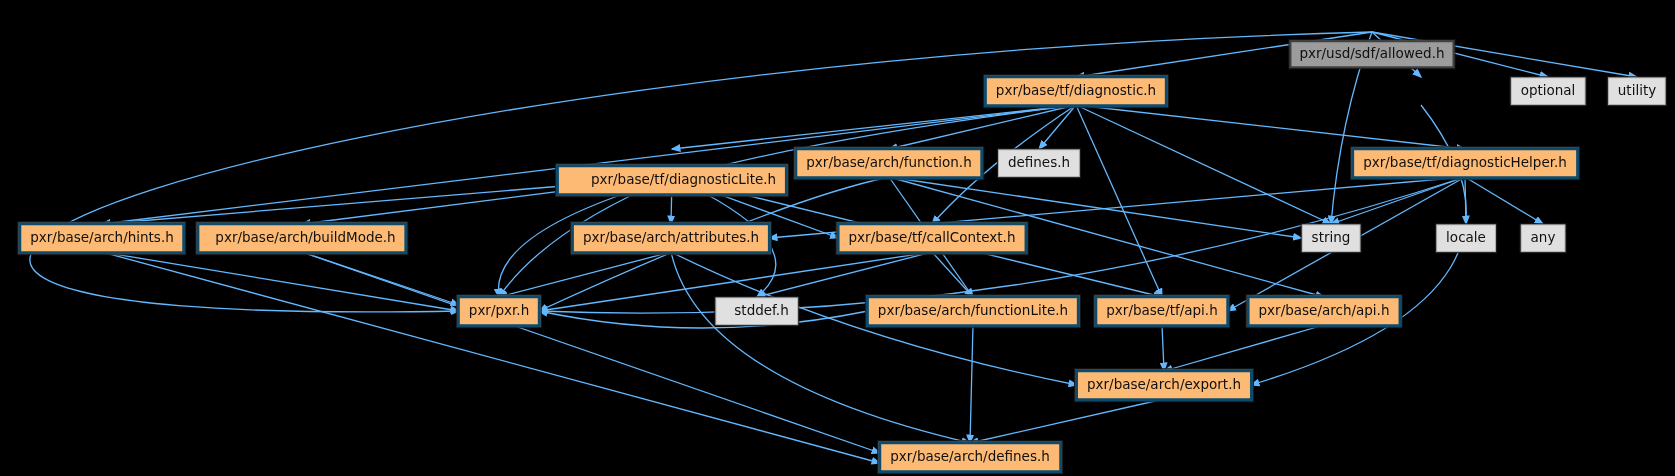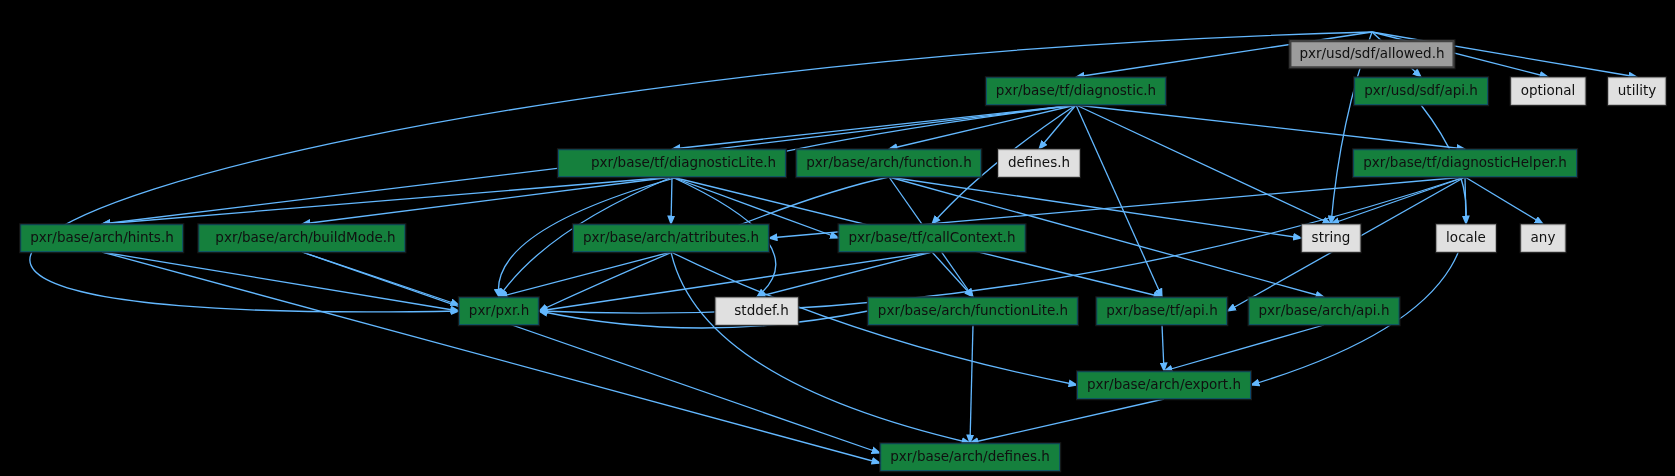--- a/index.html
+++ b/index.html
@@ -7,22 +7,22 @@
     position:relative;
     width:1675px;height:476px;
     background:#000;
     font-family:"DejaVu Sans","Liberation Sans",sans-serif;
     overflow:hidden;
   }
   svg.edges{position:absolute;left:0;top:0;width:1675px;height:476px;}
   .node{
     position:absolute;
     transform:translate(-50%,-50%);
-    background:#15803d;
-    border:1px solid #0c4a6e;
+    background:#fdba74;
+    border:3px solid #0c4a6e;
     outline:1px solid #1a1a1a;
     color:#101010;
     font-size:13.5px;
     line-height:1;
     padding:6px 9px;
     white-space:nowrap;
     z-index:2;
     cursor:pointer;
   }
   .node.system{
@@ -94,24 +94,23 @@
         <path d="M868,311 Q700,345 539,311" fill="none" stroke="#63B8FF" stroke-width="1.3" marker-end="url(#arrow)"></path>
         <path d="M973,325 L970,443" fill="none" stroke="#63B8FF" stroke-width="1.3" marker-end="url(#arrow)"></path>
         <path d="M1162,325 L1164,371" fill="none" stroke="#63B8FF" stroke-width="1.3" marker-end="url(#arrow)"></path>
         <path d="M1324,325 L1164,371" fill="none" stroke="#63B8FF" stroke-width="1.3" marker-end="url(#arrow)"></path>
         <path d="M1164,399 L970,443" fill="none" stroke="#63B8FF" stroke-width="1.3" marker-end="url(#arrow)"></path>
       </g>
   </svg>
 
   <div class="node main" style="left: 1372px; top: 18px; margin-top: 36px;">pxr/usd/sdf/allowed.h</div>
   <div class="node" style="left: 1076px; top: 91px;">pxr/base/tf/diagnostic.h</div>
-  <div class="node" style="left: 1421px; top: 91px;">pxr/usd/sdf/api.h</div>
   <div class="node system" style="left: 1548px; top: 91px;">optional</div>
   <div class="node system" style="left: 1637px; top: 91px;">utility</div>
-  <div class="node" style="left: 672px; top: 163px; padding-left: 32px;">pxr/base/tf/diagnosticLite.h</div>
+  <div class="node" style="left: 672px; top: 180px; padding-left: 32px;">pxr/base/tf/diagnosticLite.h</div>
   <div class="node" style="left: 889px; top: 163px;">pxr/base/arch/function.h</div>
   <div class="node system" style="left: 1039px; top: 163px;">defines.h</div>
   <div class="node" style="left: 1465px; top: 163px;">pxr/base/tf/diagnosticHelper.h</div>
   <div class="node" style="left: 102px; top: 238px;">pxr/base/arch/hints.h</div>
   <div class="node" style="left: 302px; top: 238px; padding-left: 16px;">pxr/base/arch/buildMode.h</div>
   <div class="node" style="left: 671px; top: 238px;">pxr/base/arch/attributes.h</div>
   <div class="node" style="left: 932px; top: 238px;">pxr/base/tf/callContext.h</div>
   <div class="node system" style="left: 1331px; top: 238px;">string</div>
   <div class="node system" style="left: 1466px; top: 238px;">locale</div>
   <div class="node system" style="left: 1543px; top: 238px;">any</div>

